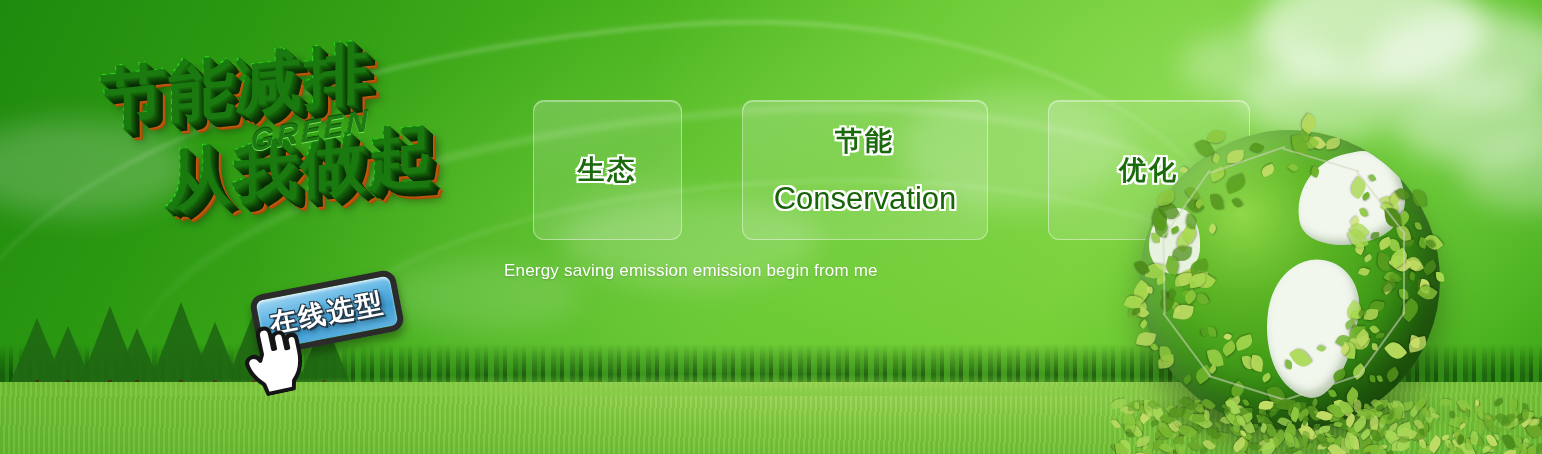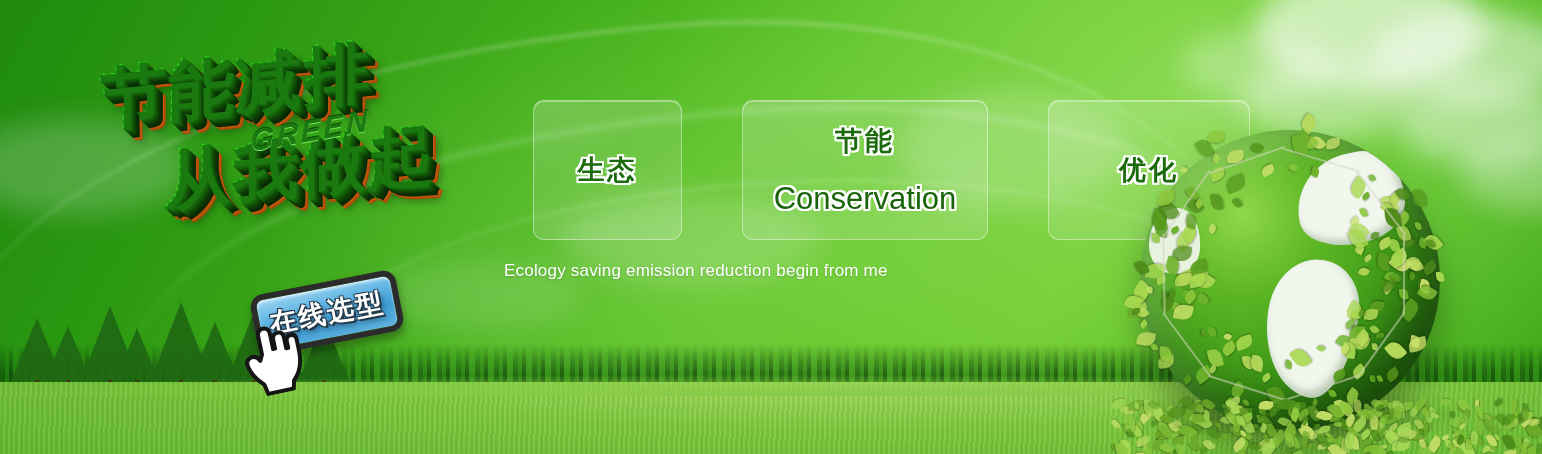--- a/index.html
+++ b/index.html
@@ -239,21 +239,21 @@
     </div>
     <div class="card wide">
       <span class="card-cn">节能</span>
       <span class="card-en">Conservation</span>
     </div>
     <div class="card wide2">
       <span class="card-cn">优化</span>
     </div>
   </div>
 
-  <div class="subtitle">Ecology saving emission reduction begin from me</div>
+  <div class="subtitle">Energy saving emission emission begin from me</div>
 
   <div class="shadow"></div>
   <div class="globe-wrap">
     <div class="globe">
       <div class="cont na"></div>
       <div class="cont sa"></div>
       <div class="cont gl"></div>
     </div>
     <div class="leaves" id="leaves">
         <div class="leaf" style="left: 21.773px; top: 152.265px; width: 10.1717px; height: 7.93393px; background: rgb(168, 217, 79); transform: rotate(159.556deg); box-shadow: rgba(0, 0, 0, 0.35) 0px 1px 2px; opacity: 0.861787;"></div>

